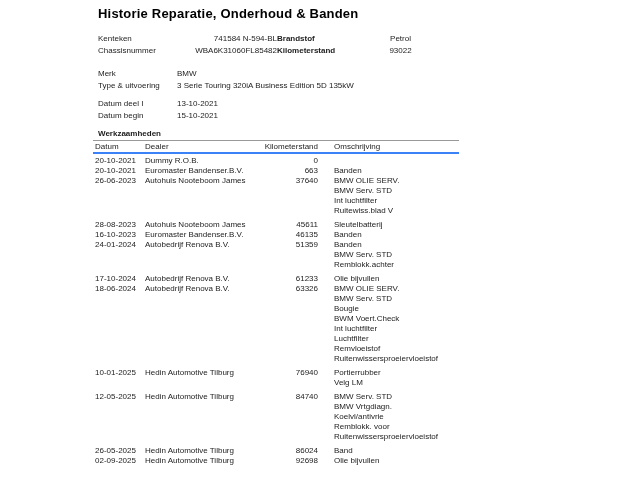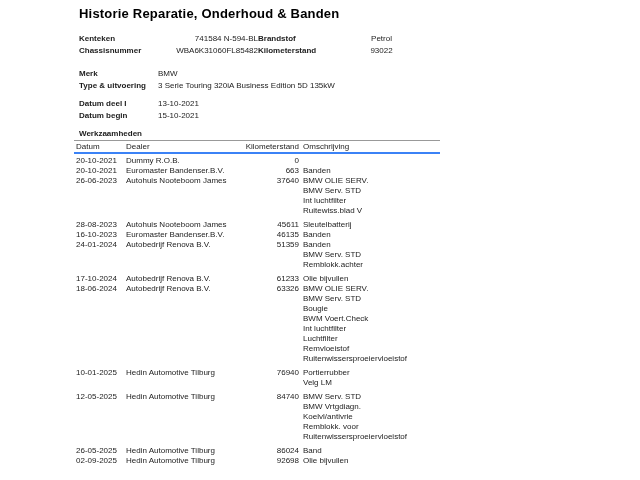--- a/index.html
+++ b/index.html
@@ -2,52 +2,52 @@
 <html><head>
 <meta charset="utf-8">
 <style>
   * { margin:0; padding:0; box-sizing:border-box; }
   html, body { width:640px; height:480px; background:#ffffff; overflow:hidden; }
   body {
     font-family:"Liberation Sans","DejaVu Sans",sans-serif;
     font-size:8px;
     color:#1c1c1c;
   }
-  .content { margin-left:74px; padding-top:6px; width:366px; }
+  .content { margin-left:93px; padding-top:6px; width:366px; }
   .page-title {
     font-size:13px; font-weight:bold; color:#000;
     padding-left:5px; letter-spacing:0.2px; line-height:15px;
   }
   .info { padding-left:5px; }
   .info-group-1 { margin-top:12px; }
   .info-group-2 { margin-top:12px; }
   .info-group-3 { margin-top:7px; }
   .info-row { display:flex; line-height:11.5px; }
-  .i-label1 { width:79px; font-weight:bold; }
+  .i-label1 { width:79px; font-weight:normal; }
   .i-value1 { width:100px; white-space:nowrap;text-align:right; }
   .i-label2 { width:65px; font-weight:bold; }
   .i-value2 { flex:1;text-align:center; }
   .i-value-wide { flex:1; white-space:nowrap; }
   .section-title {
     margin-top:7px; padding-left:5px;
     font-weight:bold; line-height:11.5px;
   }
   .w-table { border-top:1px solid #999999; }
   .t-header {
     display:flex; padding:1px 0;
     border-bottom:2px solid #3b82f6;
     line-height:9px;
   }
   .t-rows { padding-top:2px; }
   .t-row { display:flex; line-height:10px; }
   .t-row.gap-after { margin-bottom:4px; }
   .c-datum { width:52px; padding-left:2px; }
   .c-dealer { width:115px; }
   .c-km { width:58px; text-align:right; }
-  .c-oms { flex:1; padding-left:4px; white-space:nowrap; }
+  .c-oms { flex:1; padding-left:16px; white-space:nowrap; }
 </style>
 </head>
 <body>
 
 <div class="content">
 
   <div class="page-title">Historie Reparatie, Onderhoud &amp; Banden</div>
 
   <div class="info">
     <div class="info-group-1">

